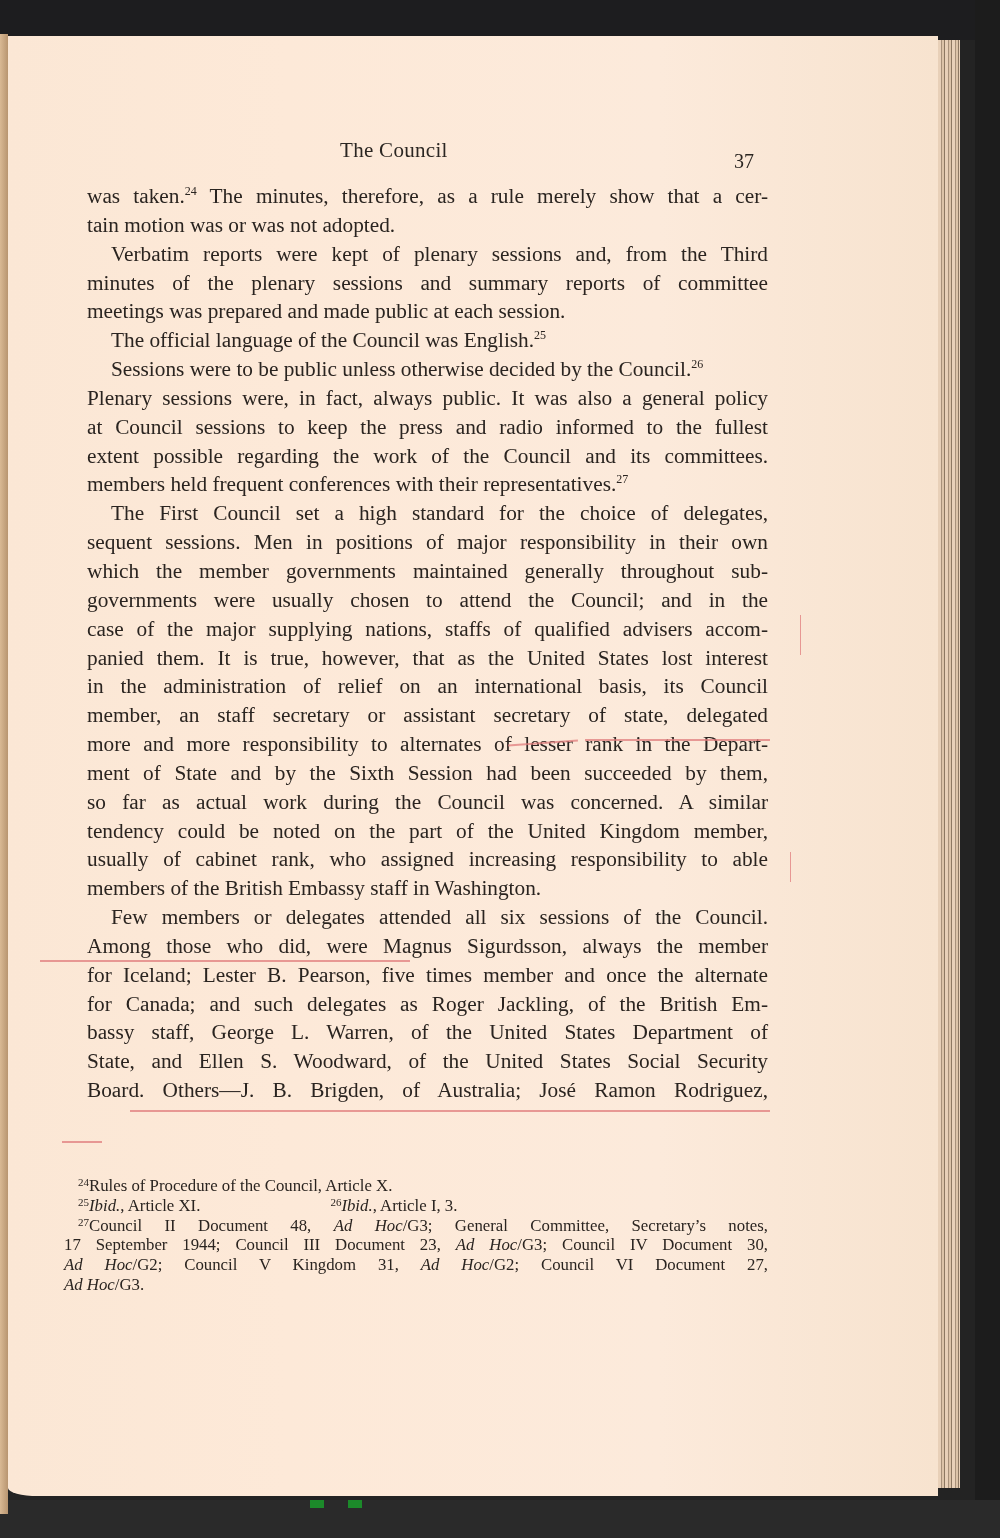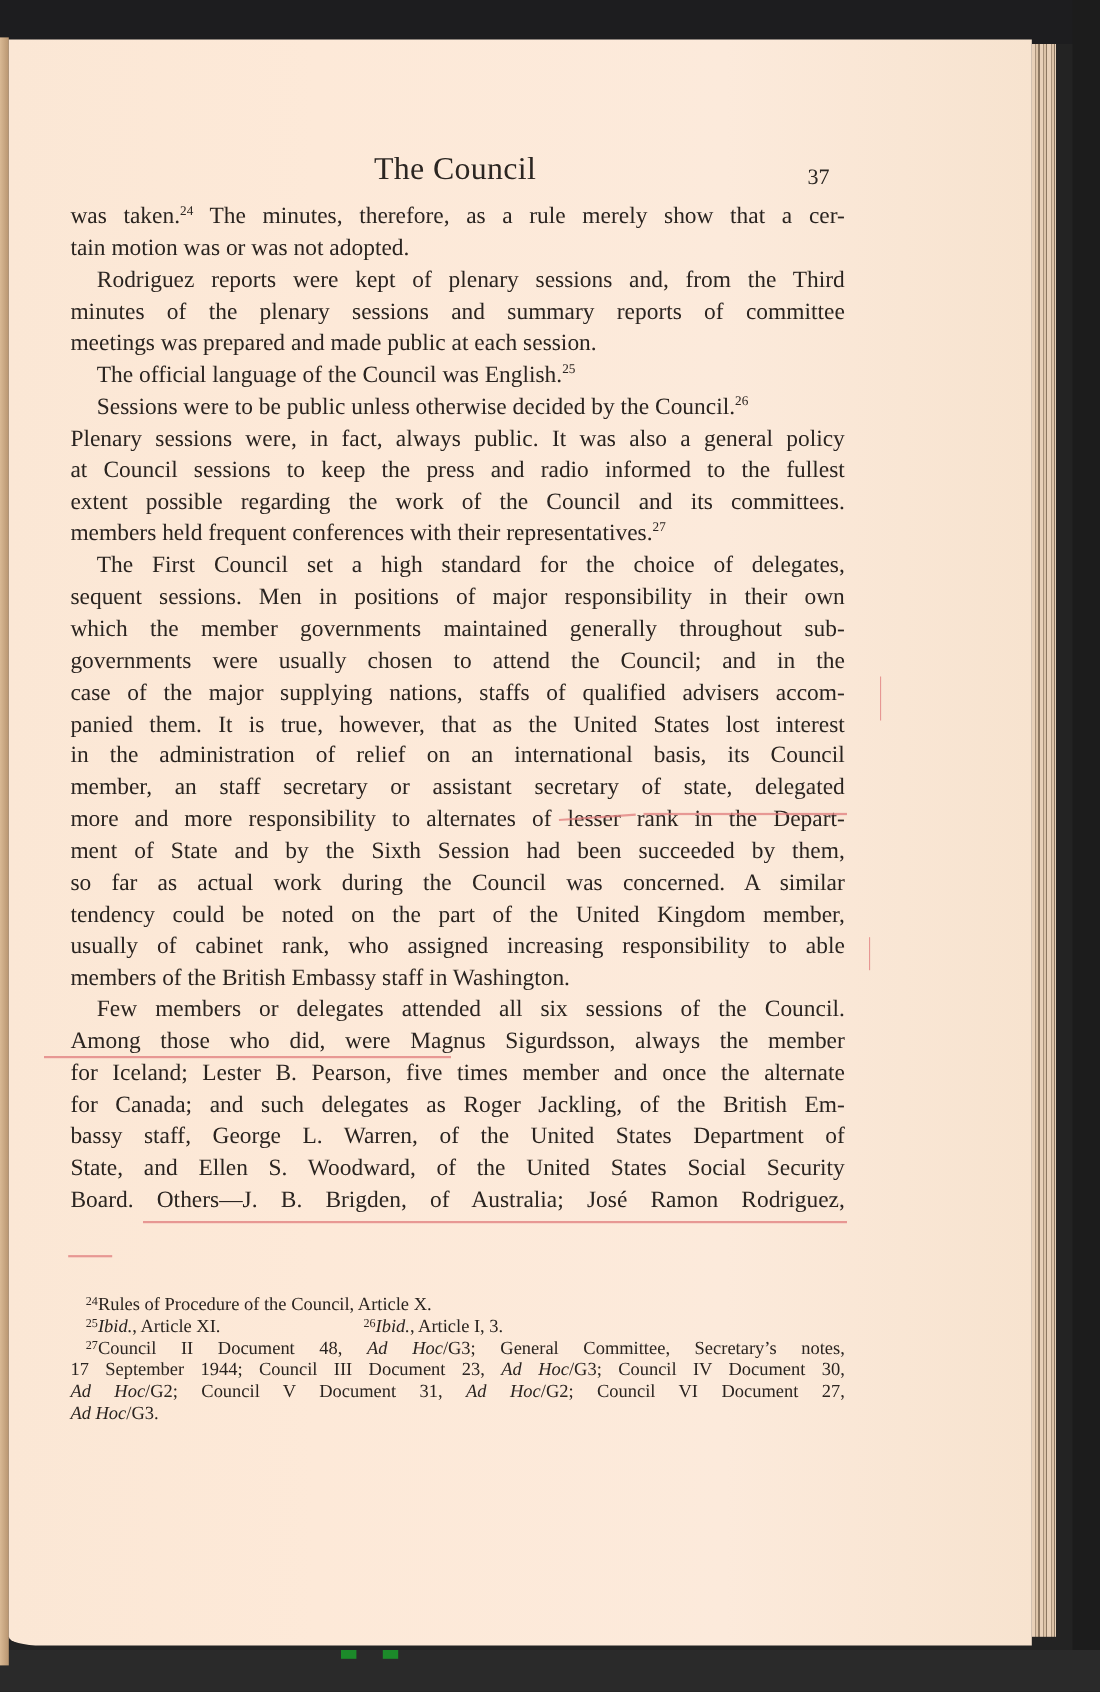--- a/index.html
+++ b/index.html
@@ -19,31 +19,31 @@
     position: absolute; left: 8px; top: 36px; width: 930px; height: 1460px;
     background: linear-gradient(to right, #fbe7d5 0%, #fde9d8 30%, #fceadb 70%, #f7e3cf 100%);
     border-bottom-left-radius: 30px 8px;
   }
   .page-stack {
     position: absolute; left: 938px; top: 40px; width: 22px; height: 1448px;
     background: repeating-linear-gradient(to right, #e8d0b8 0px, #e8d0b8 3px, #a8917a 3px, #a8917a 4px, #dcc3a8 4px, #dcc3a8 6px, #8d7862 6px, #8d7862 7px);
   }
   .running-head {
     position: absolute; left: 340px; top: 138px;
-    font-size: 29px; color: #2b2622; letter-spacing: 0.3px;
+    font-size: 21px; color: #2b2622; letter-spacing: 0.3px;
   }
   .page-number {
     position: absolute; left: 734px; top: 150px;
     font-size: 20px; color: #2b2622;
   }
   .body-text {
     position: absolute; left: 64px; top: 182px; width: 704px;
     font-size: 21.3px; line-height: 28.85px; color: #2a2420;
   }
-  .line { display: block; white-space: nowrap; text-align: justify; text-align-last: justify; height: 28.85px; }
+  .line { display: block; white-space: nowrap; text-align: justify; text-align-last: justify; height: 28.85px; margin-left: 23px; }
   .line.last { text-align-last: left; }
   .line.indent { padding-left: 24px; }
   sup { font-size: 12px; vertical-align: 8px; line-height: 0; }
   .footnotes {
     position: absolute; left: 64px; top: 1176px; width: 704px;
     font-size: 16.8px; line-height: 19.8px; color: #2a2420;
   }
   .fn-line { display: block; white-space: nowrap; }
   .fn-line.justify { text-align: justify; text-align-last: justify; }
   .fn-line.indent { padding-left: 14px; }
@@ -66,21 +66,21 @@
 
 <div class="page">
 </div>
 
 <div class="running-head">The Council</div>
 <div class="page-number">37</div>
 
 <div class="body-text">
   <span class="line"><span>was taken.</span><sup>24</sup><span> The minutes, therefore, as a rule merely show that a cer-</span></span>
   <span class="line last">tain motion was or was not adopted.</span>
-  <span class="line indent">Rodriguez reports were kept of plenary sessions and, from the Third</span>
+  <span class="line indent">Verbatim reports were kept of plenary sessions and, from the Third</span>
   <span class="line">minutes of the plenary sessions and summary reports of committee</span>
   <span class="line last">meetings was prepared and made public at each session.</span>
   <span class="line indent last"><span>The official language of the Council was English.</span><sup>25</sup></span>
   <span class="line indent last"><span>Sessions were to be public unless otherwise decided by the Council.</span><sup>26</sup></span>
   <span class="line">Plenary sessions were, in fact, always public. It was also a general policy</span>
   <span class="line">at Council sessions to keep the press and radio informed to the fullest</span>
   <span class="line">extent possible regarding the work of the Council and its committees.</span>
   <span class="line last"><span>members held frequent conferences with their representatives.</span><sup>27</sup></span>
   <span class="line indent">The First Council set a high standard for the choice of delegates,</span>
   <span class="line">sequent sessions. Men in positions of major responsibility in their own</span>
@@ -111,15 +111,15 @@
 <div class="red-mark" style="left:790px;top:852px;width:1.2px;height:30px;"></div>
 <div class="red-mark" style="left:40px;top:960px;width:370px;height:1.5px;"></div>
 <div class="red-mark" style="left:130px;top:1110px;width:640px;height:1.5px;"></div>
 <div class="red-mark" style="left:62px;top:1141px;width:40px;height:1.5px;"></div>
 
 <div class="footnotes">
   <span class="fn-line indent"><span class="fn-sup">24</span><span>Rules of Procedure of the Council, Article X.</span></span>
   <span class="fn-line indent"><span class="fn-sup">25</span><em>Ibid.</em><span>, Article XI.</span><span class="fn-gap"></span><span class="fn-sup">26</span><em>Ibid.</em><span>, Article I, 3.</span></span>
   <span class="fn-line indent justify"><span class="fn-sup">27</span><span>Council II Document 48, </span><em>Ad Hoc</em><span>/G3; General Committee, Secretary’s notes,</span></span>
   <span class="fn-line justify"><span>17 September 1944; Council III Document 23, </span><em>Ad Hoc</em><span>/G3; Council IV Document 30,</span></span>
-  <span class="fn-line justify"><em>Ad Hoc</em><span>/G2; Council V Document 31, </span><em>Ad Hoc</em><span>/G2; Council VI Document 27,</span></span>
+  <span class="fn-line justify"><em>Ad Hoc</em><span>/G2; Council V Kingdom 31, </span><em>Ad Hoc</em><span>/G2; Council VI Document 27,</span></span>
   <span class="fn-line"><em>Ad Hoc</em><span>/G3.</span></span>
 </div>
 
 </body></html>

